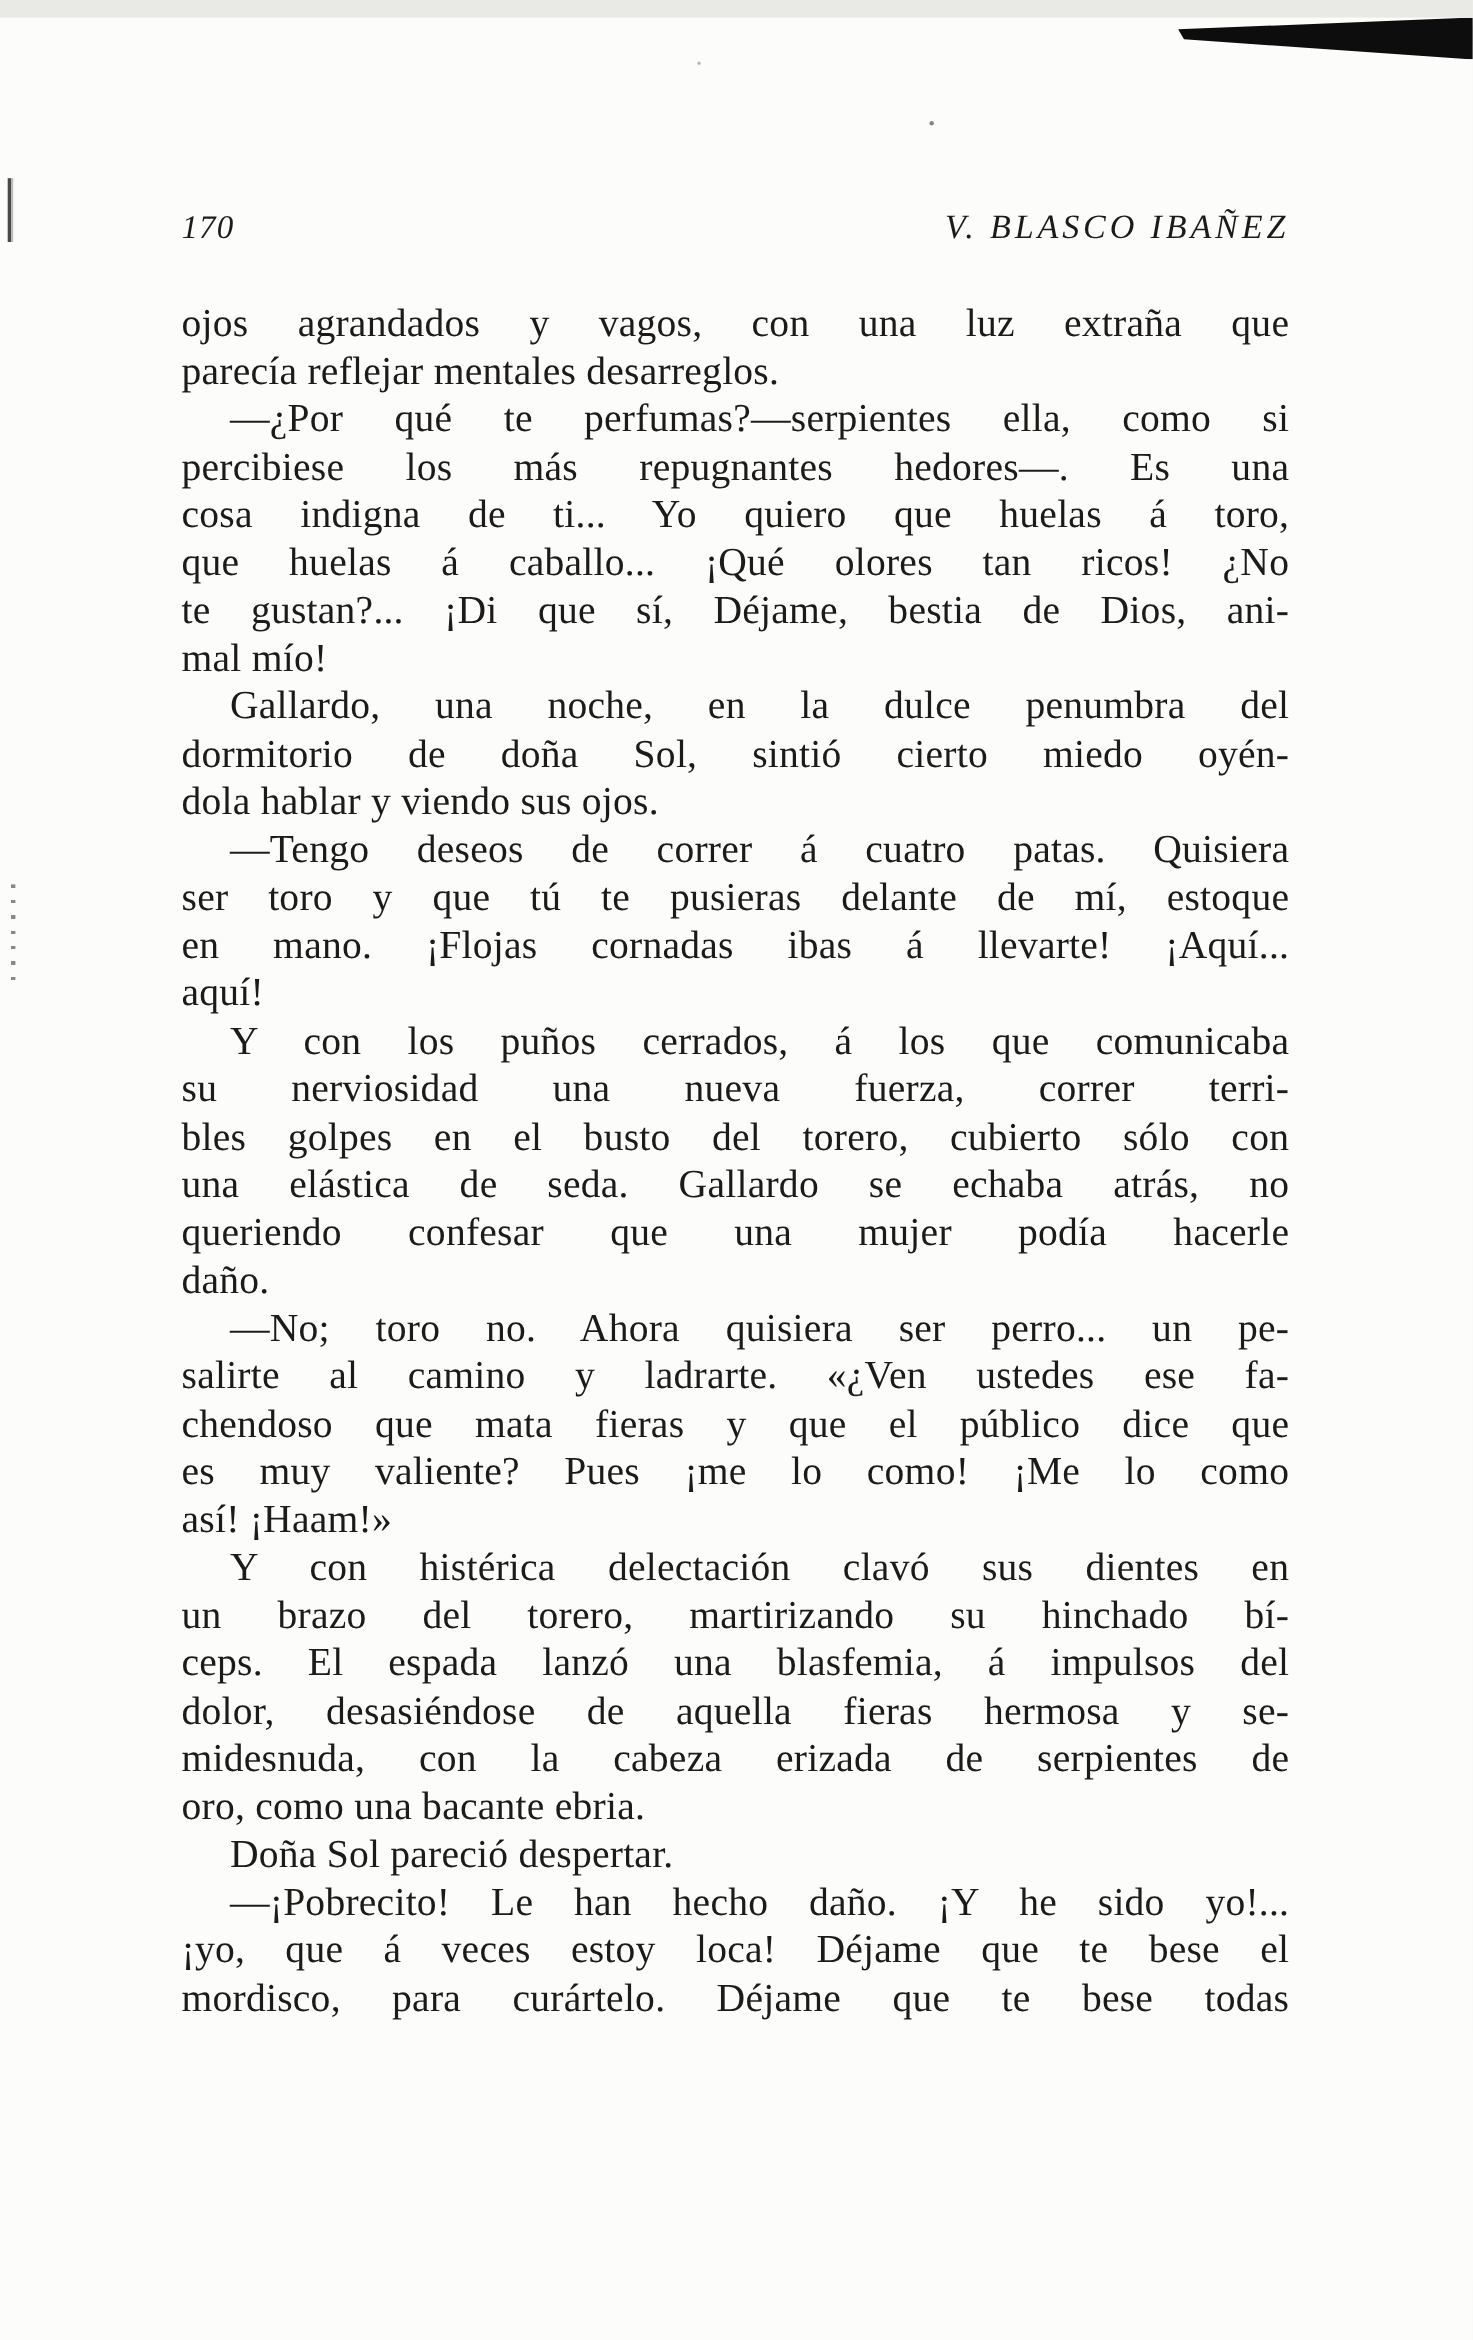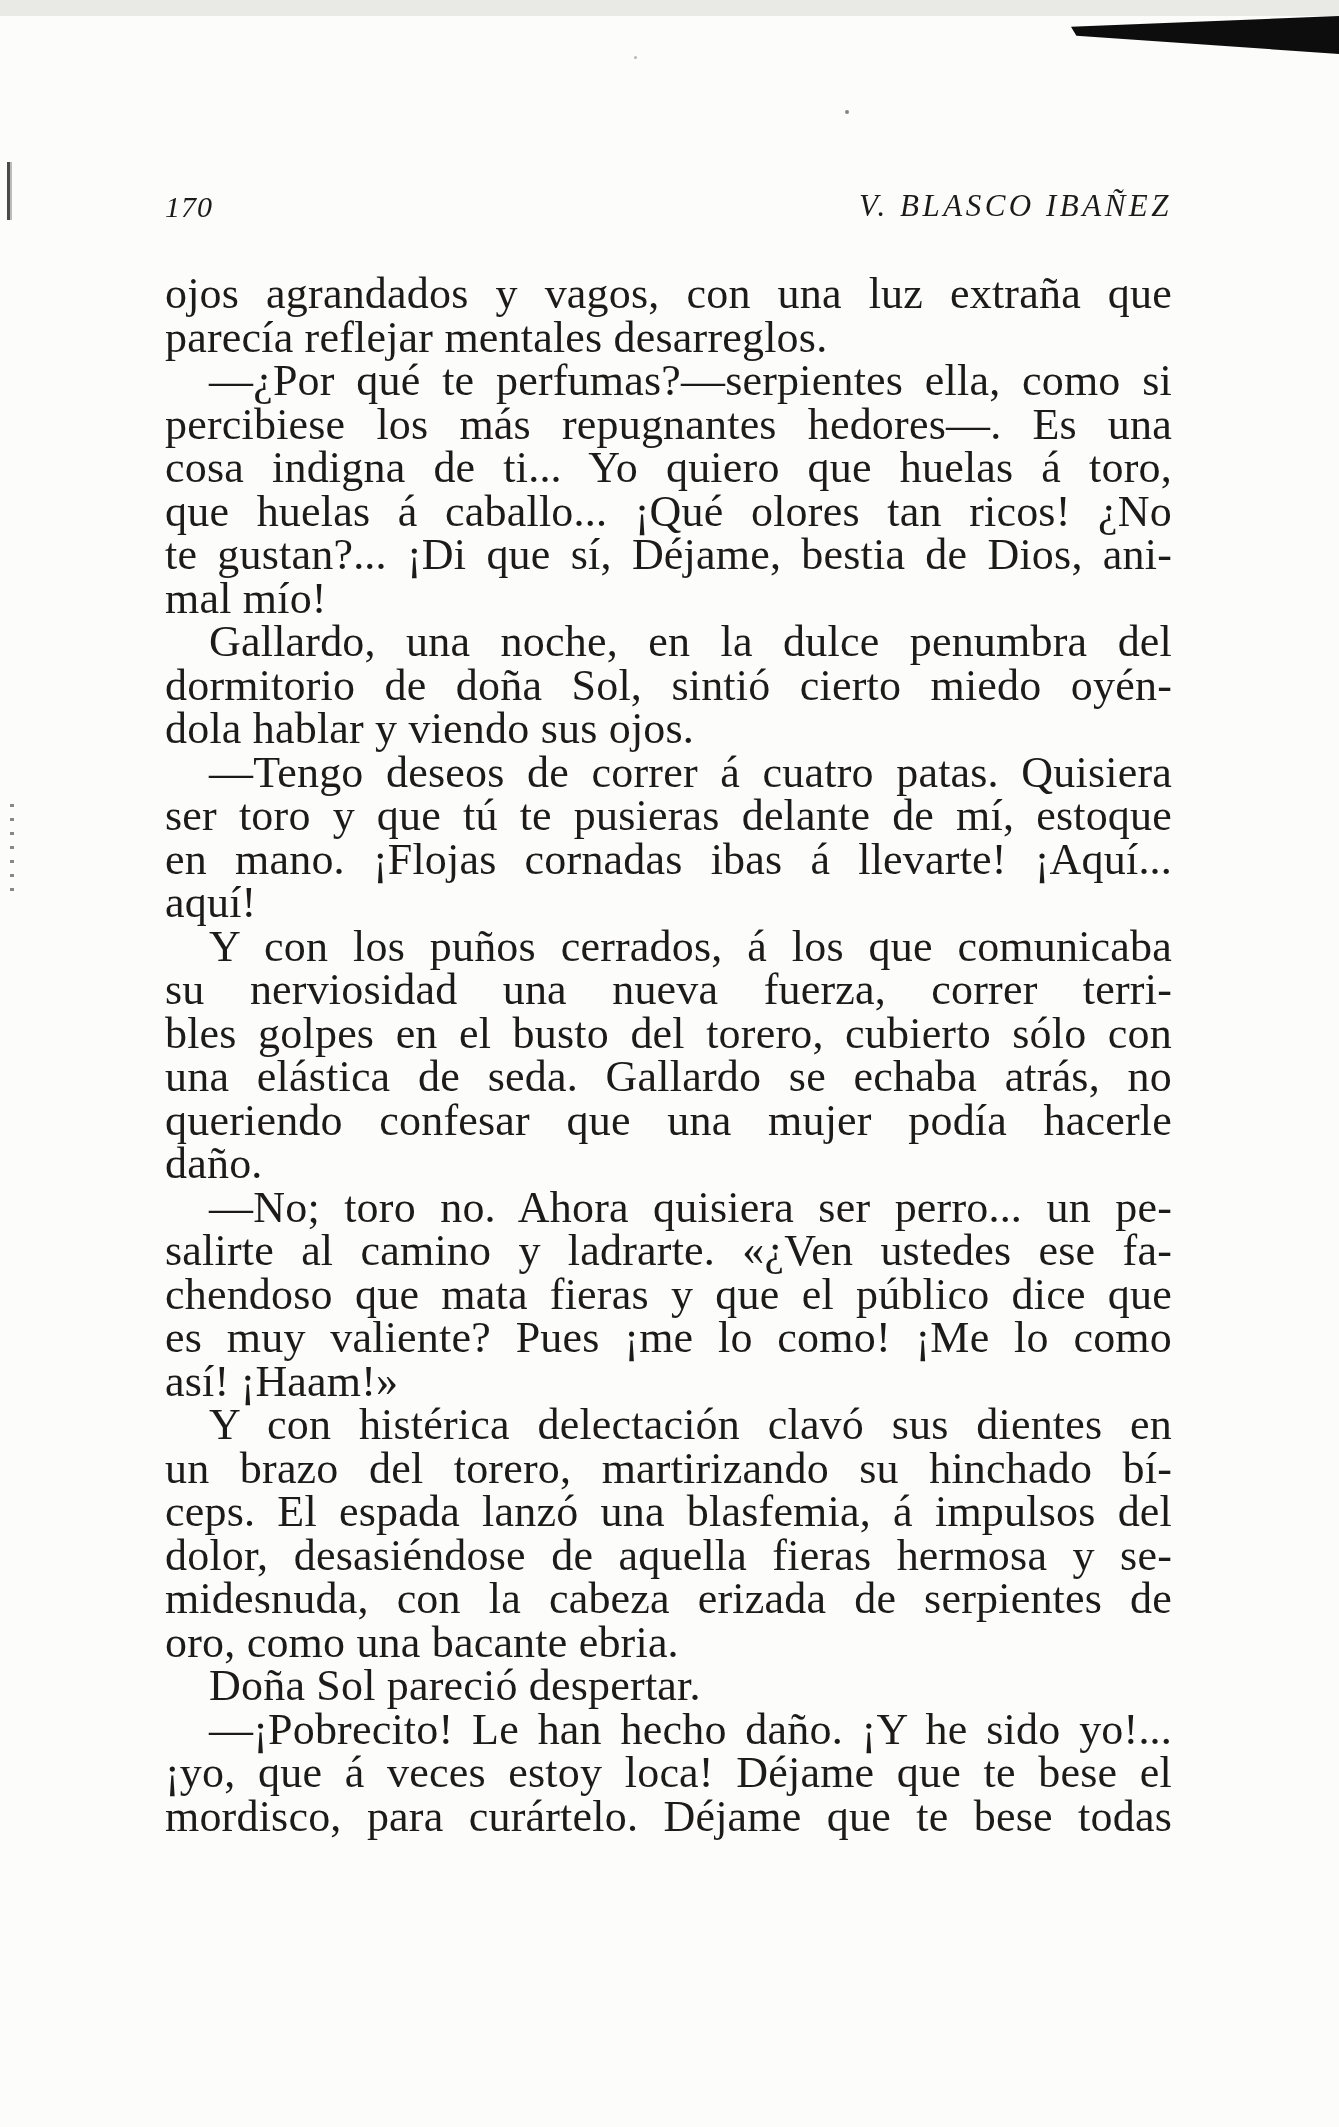--- a/index.html
+++ b/index.html
@@ -87,21 +87,21 @@
     display:block;
     text-align:right;
     font-style:italic;
     font-size:31px;
     letter-spacing:3.5px;
     white-space:nowrap;
   }
   
   .page-body{
     margin:0 167px 0 165px;
-    font-size:44px;
+    font-size:36px;
     line-height:43.5px;
     letter-spacing:.2px;
   }
   .page-body .line{
     text-align:justify;
     text-align-last:justify;
     white-space:normal;
   }
   .page-body .line.last{
     text-align-last:left;

